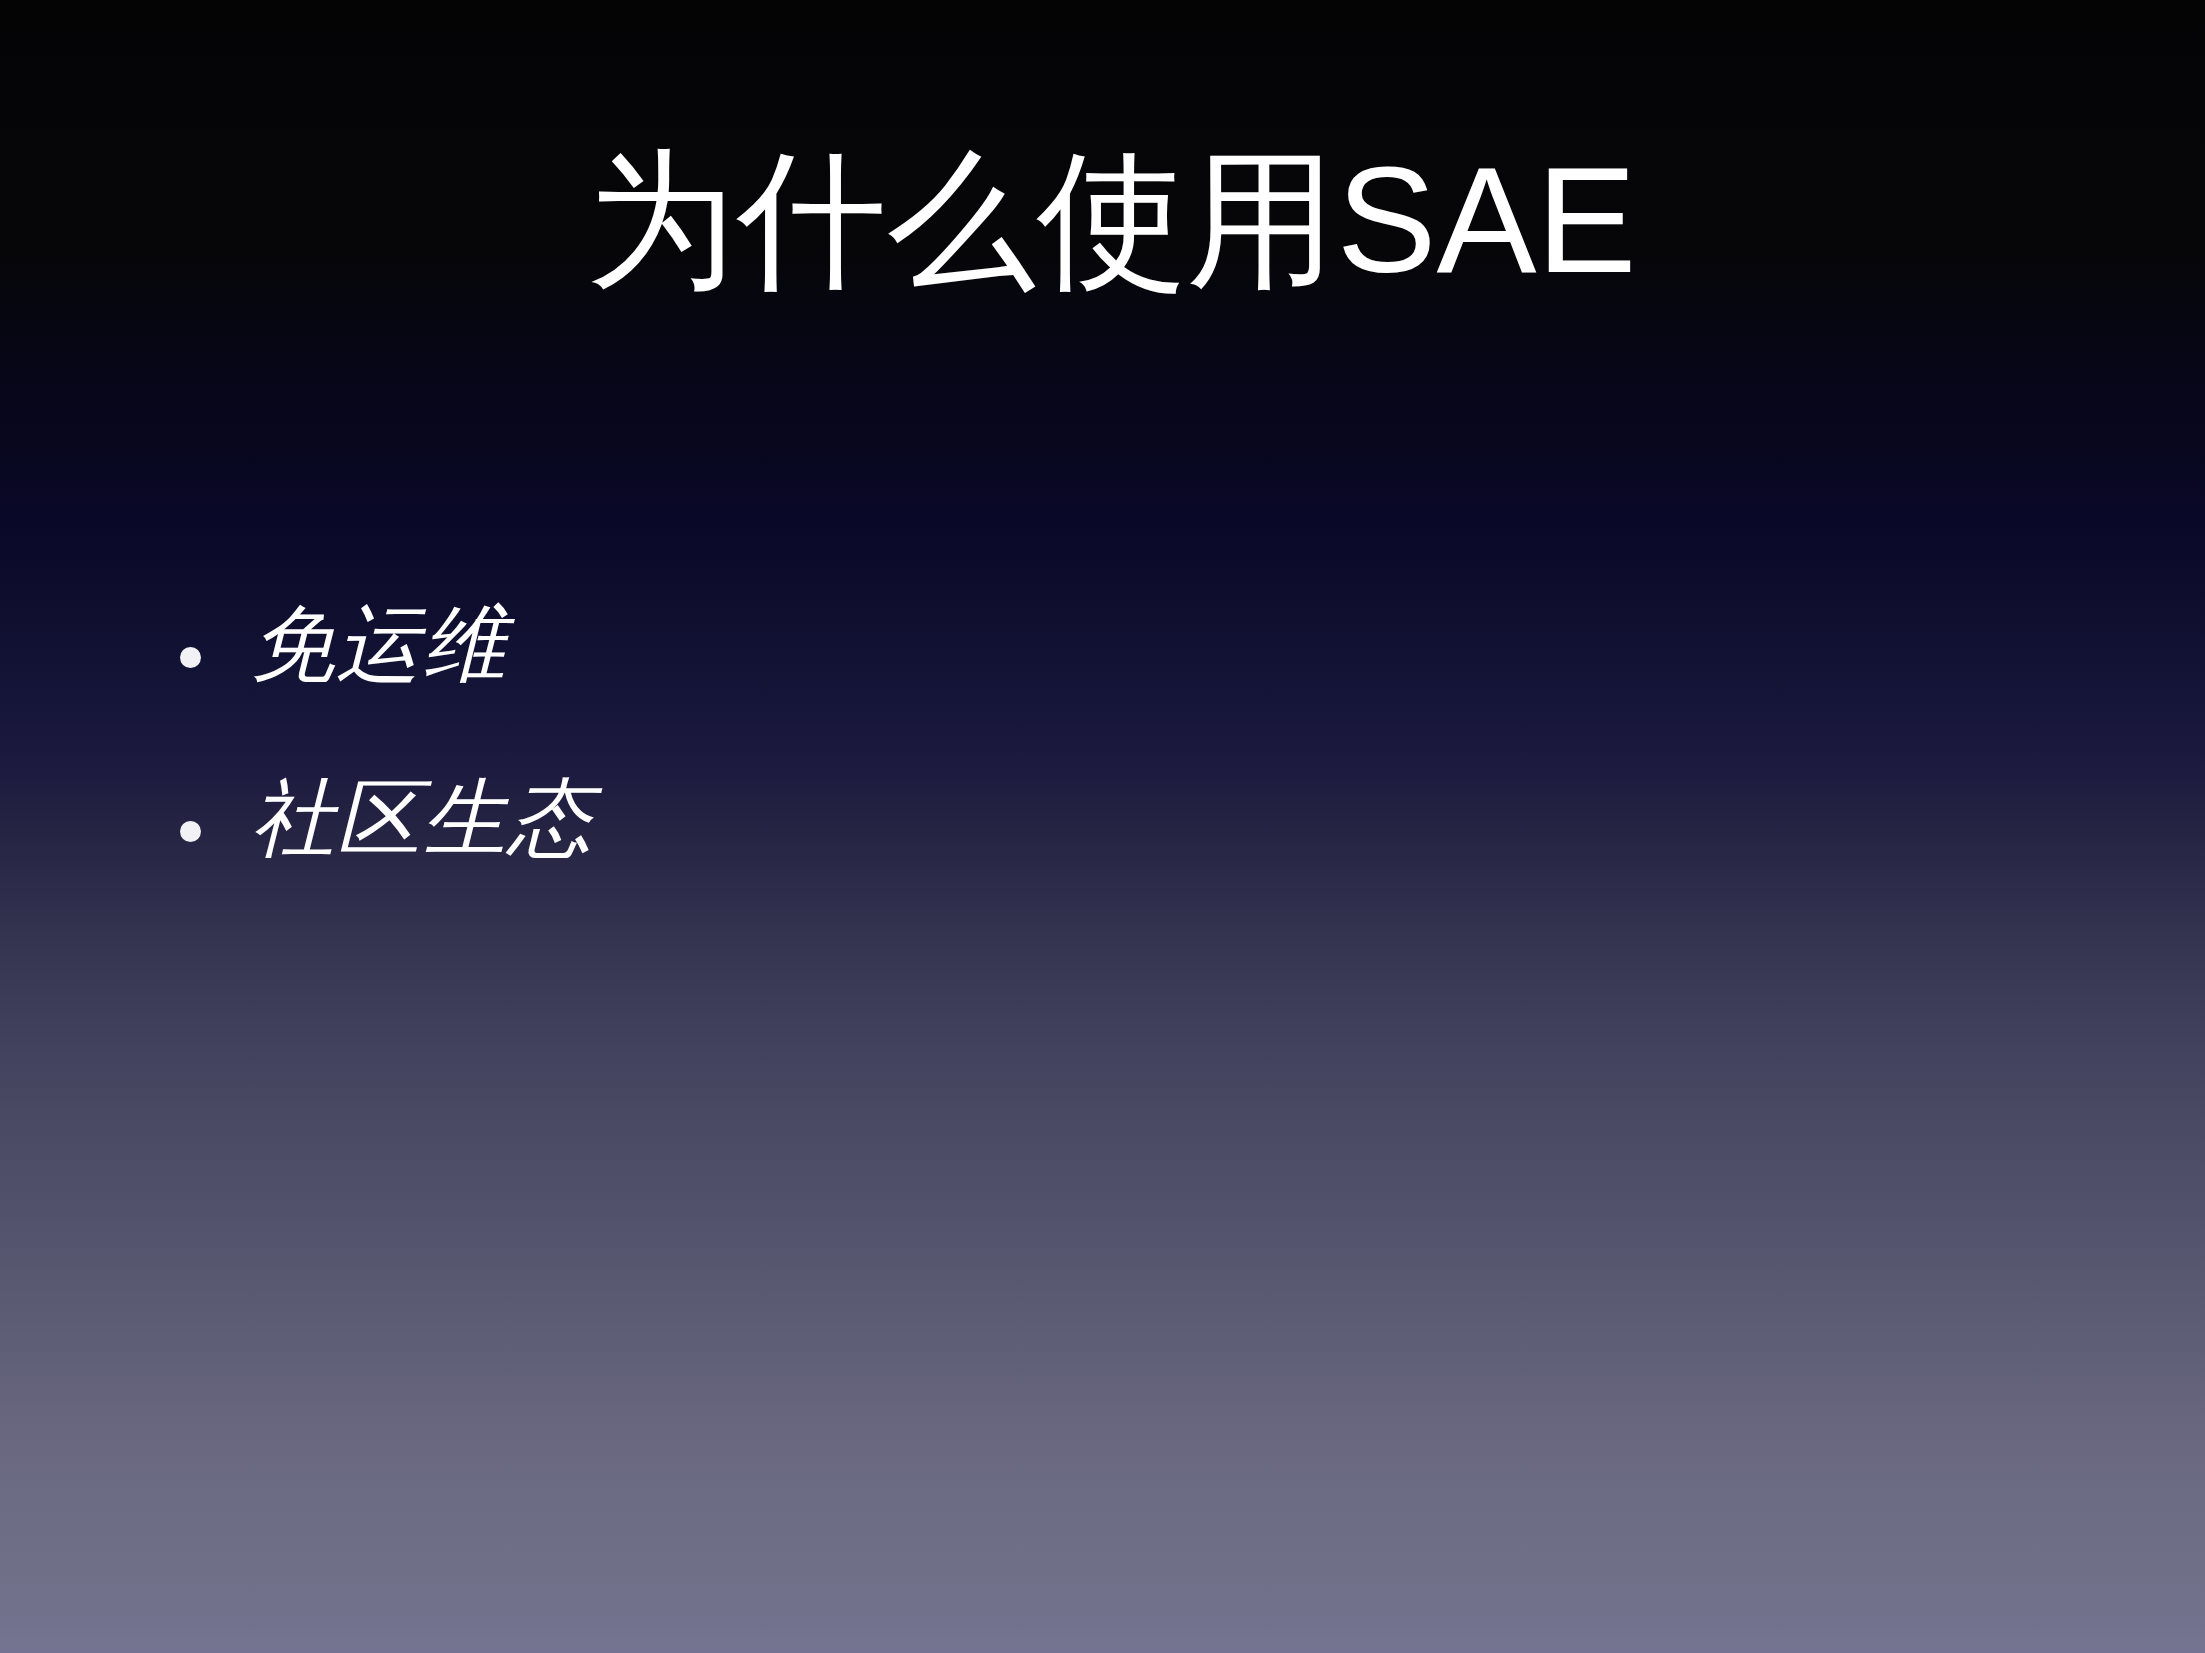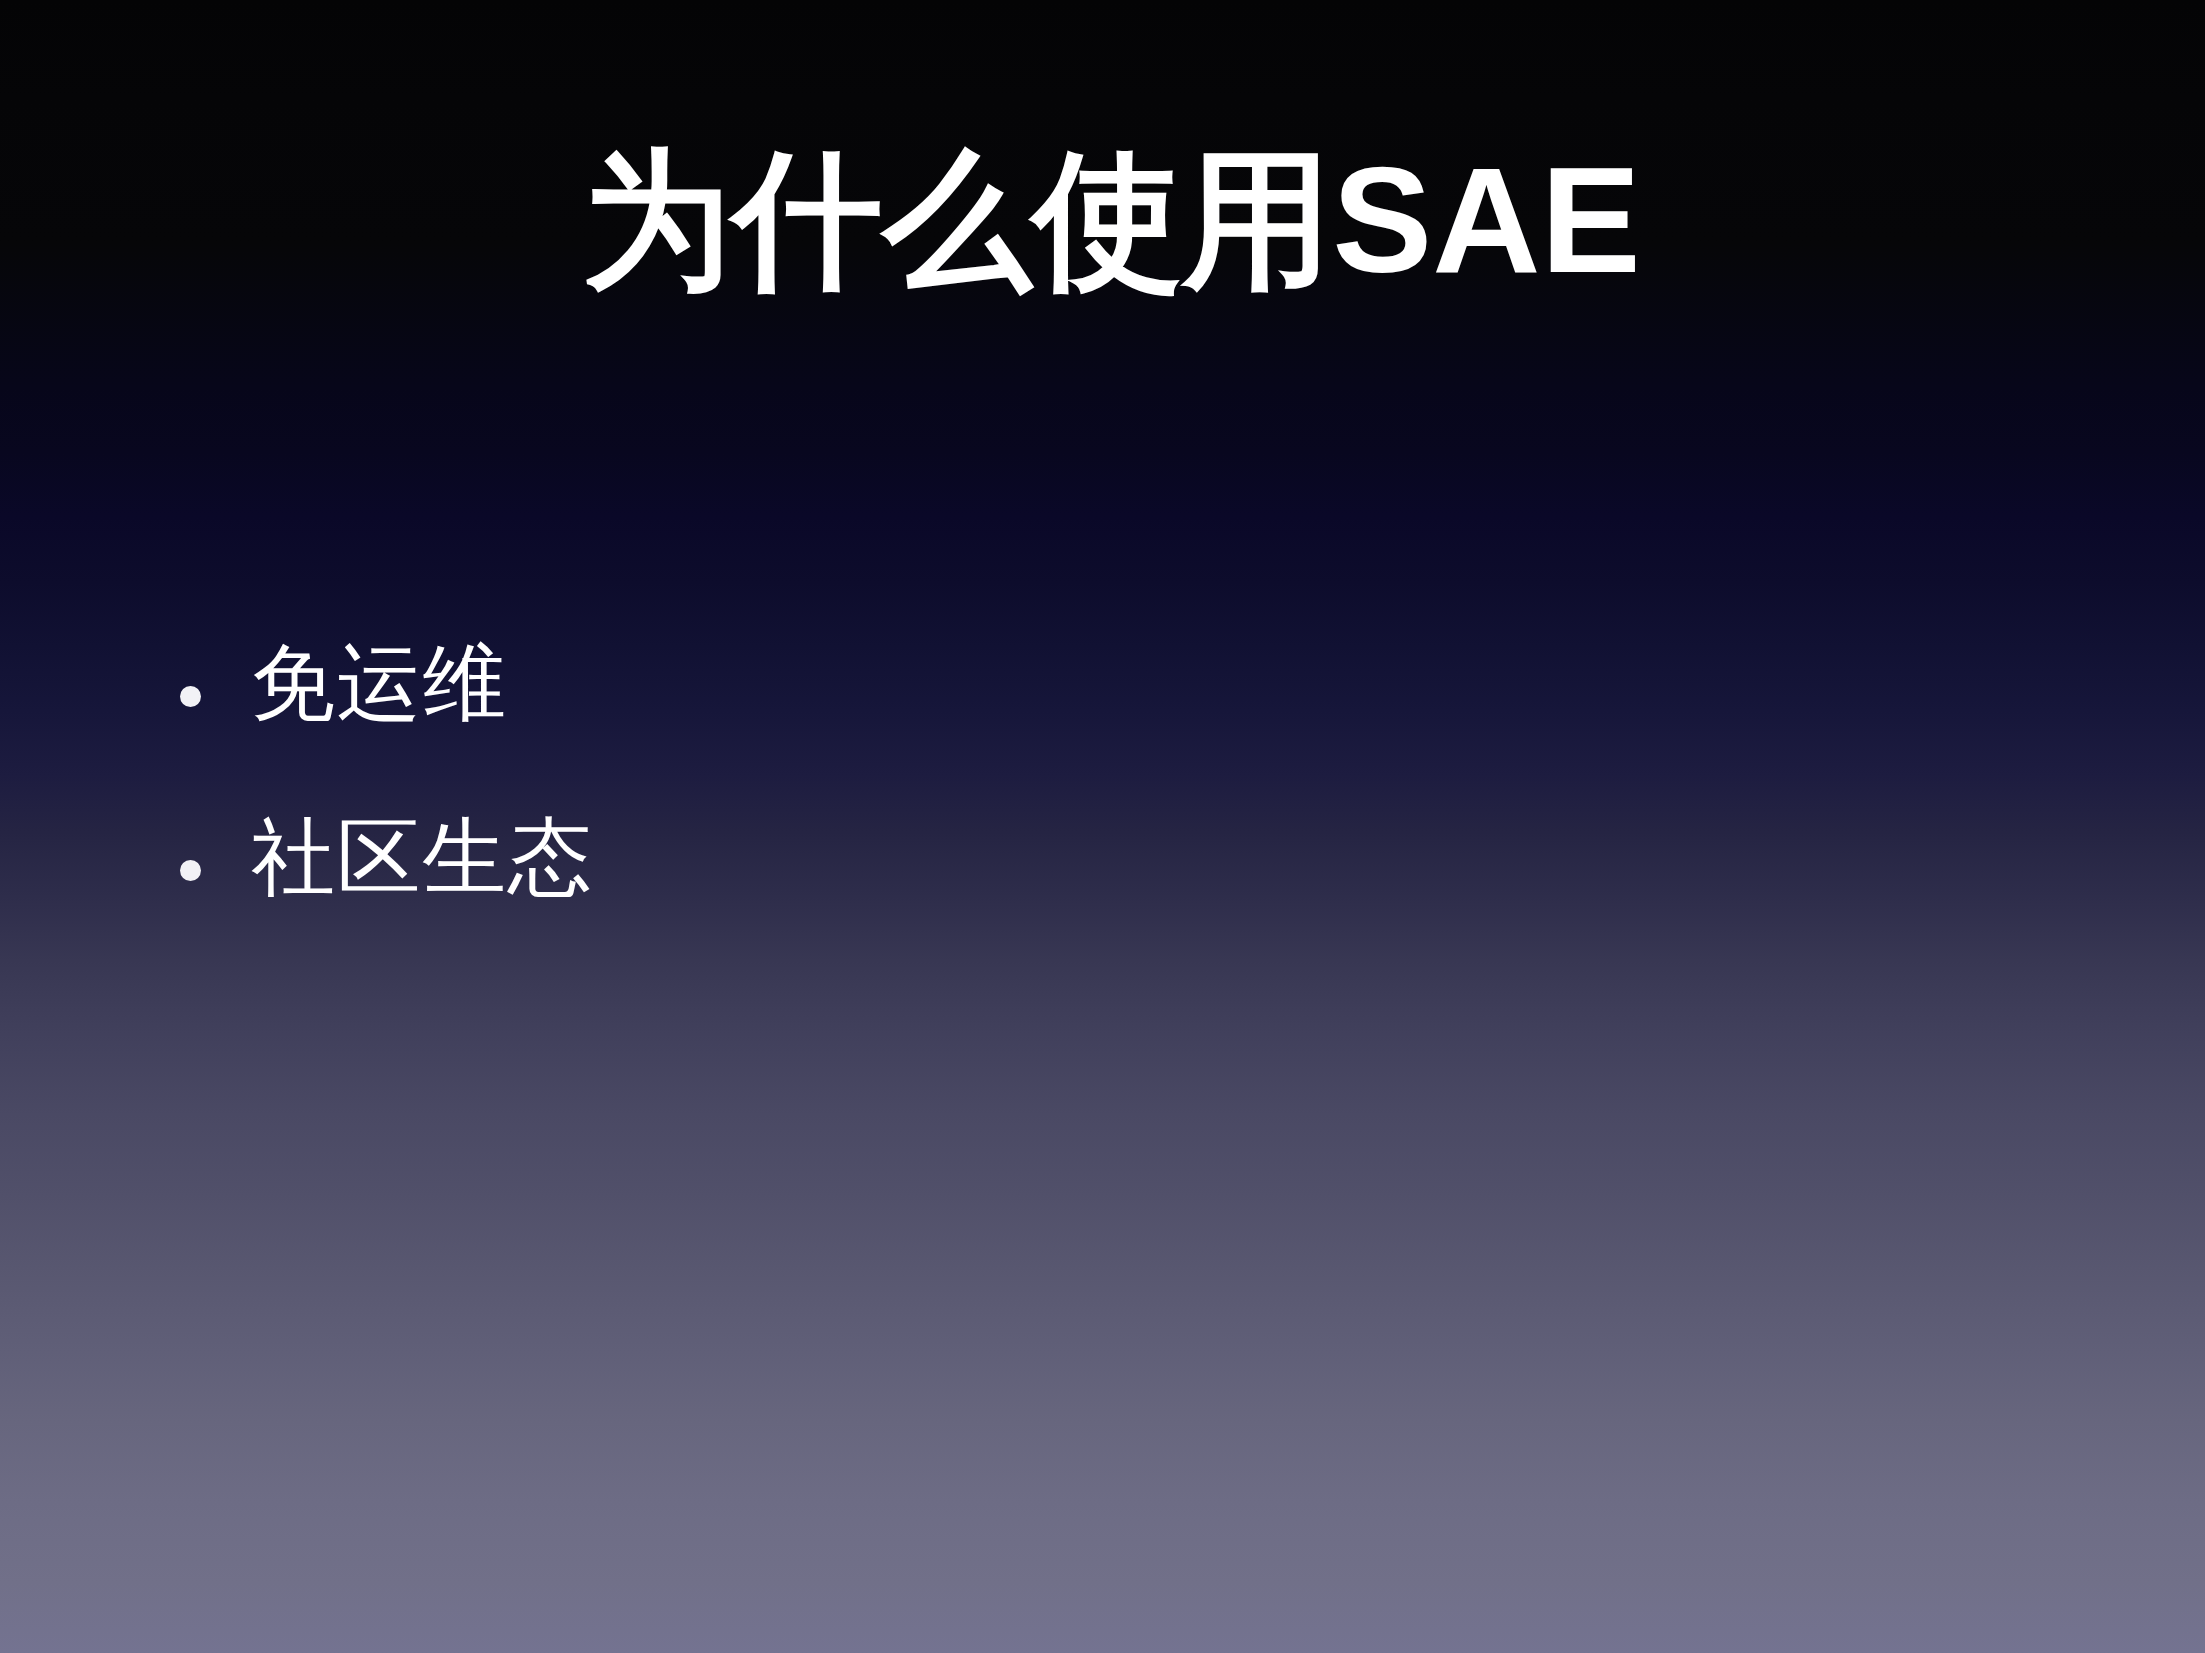--- a/index.html
+++ b/index.html
@@ -49,39 +49,40 @@
     top: 136px;
     width: 2205px;
     text-align: center;
   }
 
   #title-text {
     display: inline-block;
     color: #ffffff;
     font-size: 150px;
     line-height: 1.12;
-    font-weight: 700;
+    font-weight: 400;
     letter-spacing: 0px;
     white-space: nowrap;
     padding-left: 18px; 
   }
 
   
   #bullet-list {
     position: absolute;
     left: 162px;
     top: 557px;
     width: 1898px;
   }
 
   .bullet-row {
     position: relative;
     height: 174px;
     display: flex;
-    align-items: flex-end;
+    align-items: center;
+    font-style: italic;
   }
 
   .bullet-marker {
     position: relative;
     flex: 0 0 auto;
     width: 89px;
     height: 95px;
   }
 
   .bullet-marker::before {

